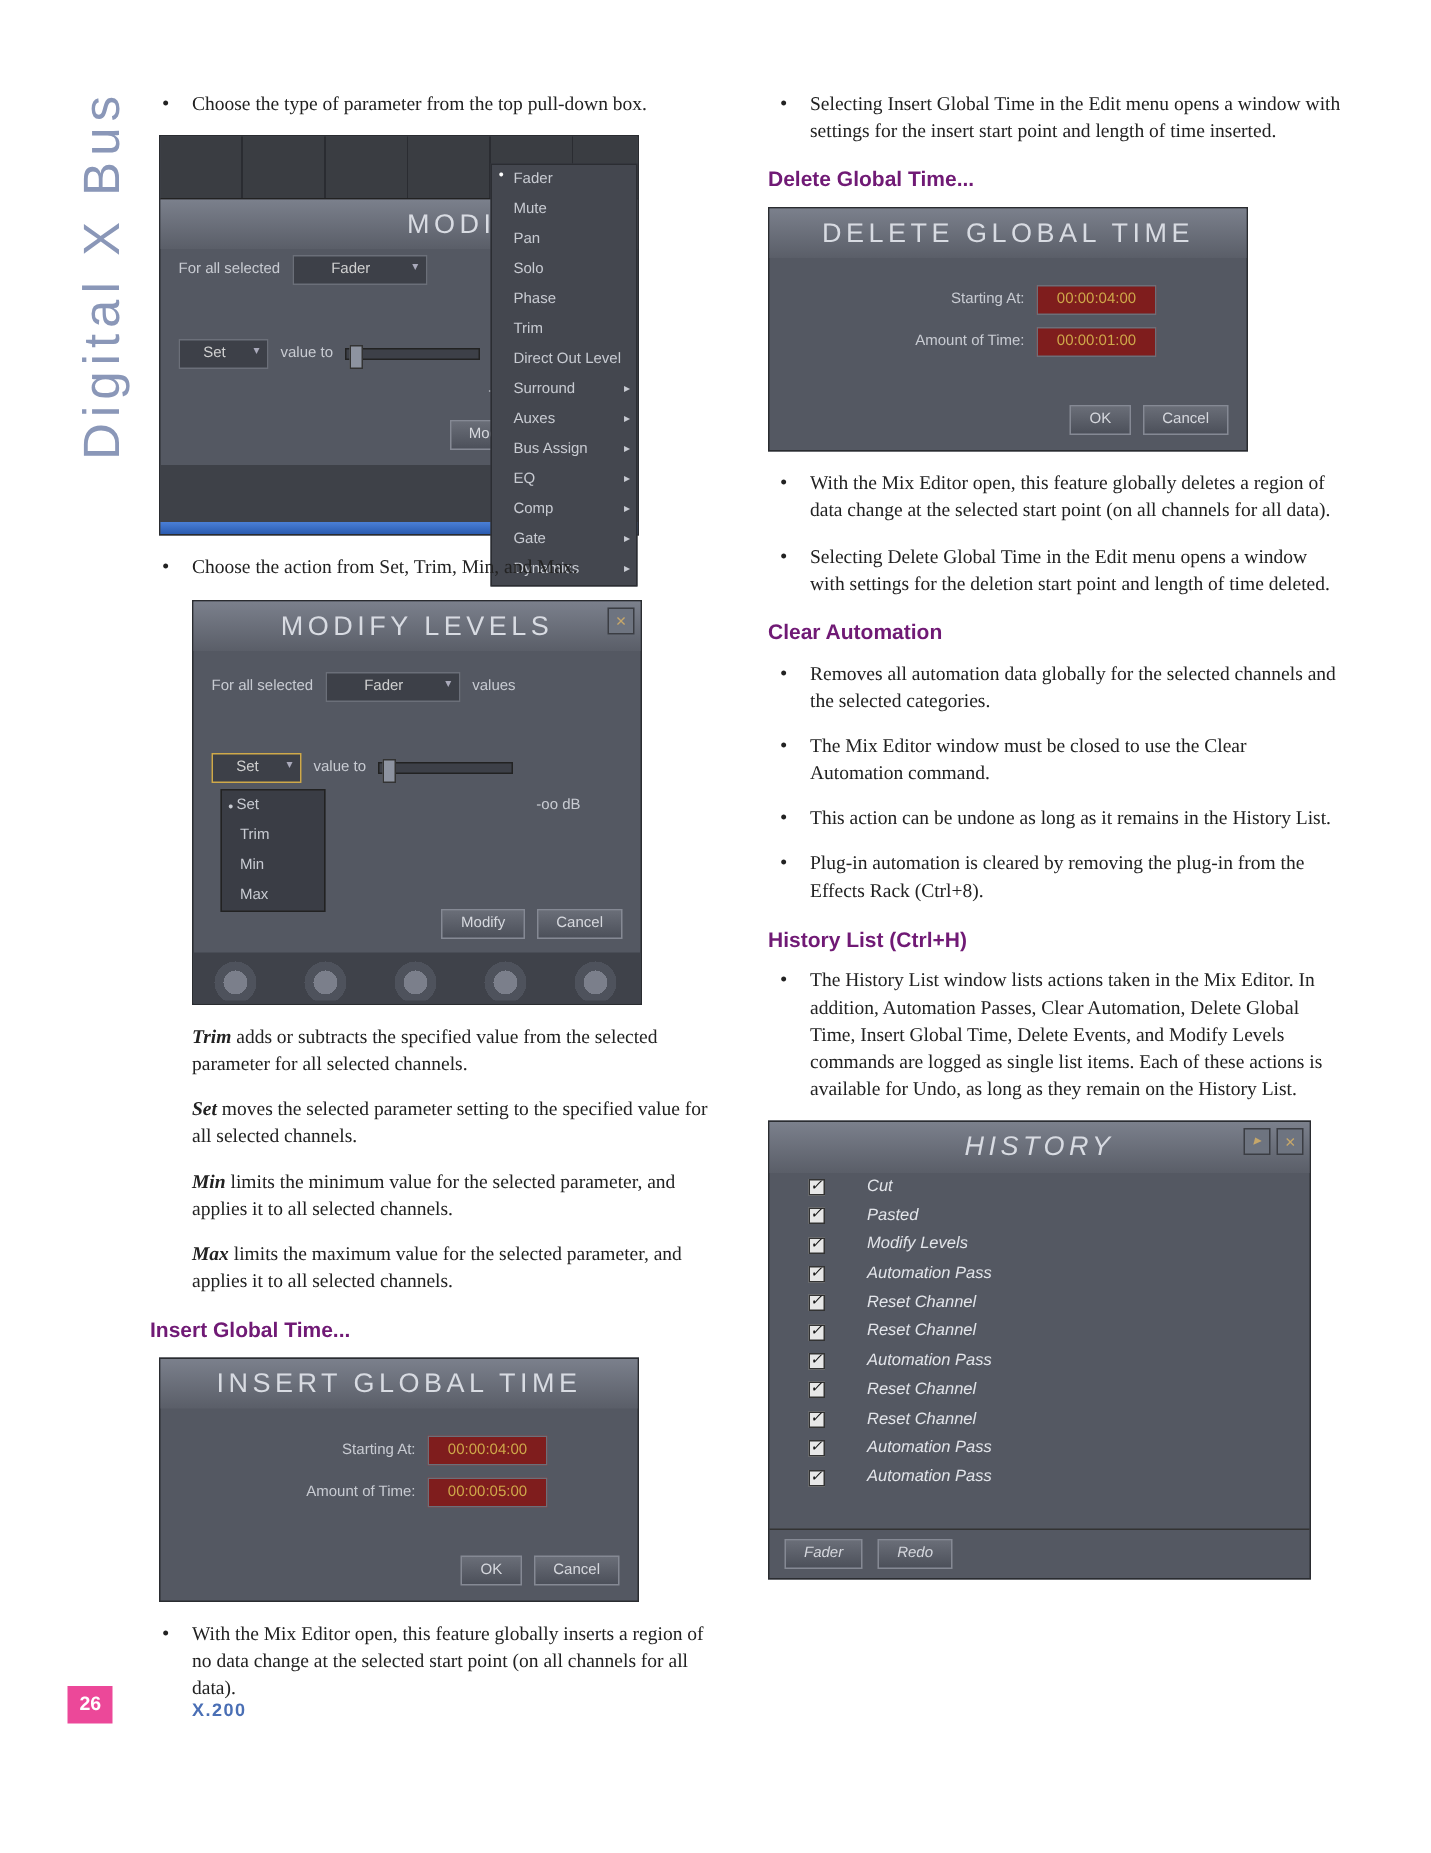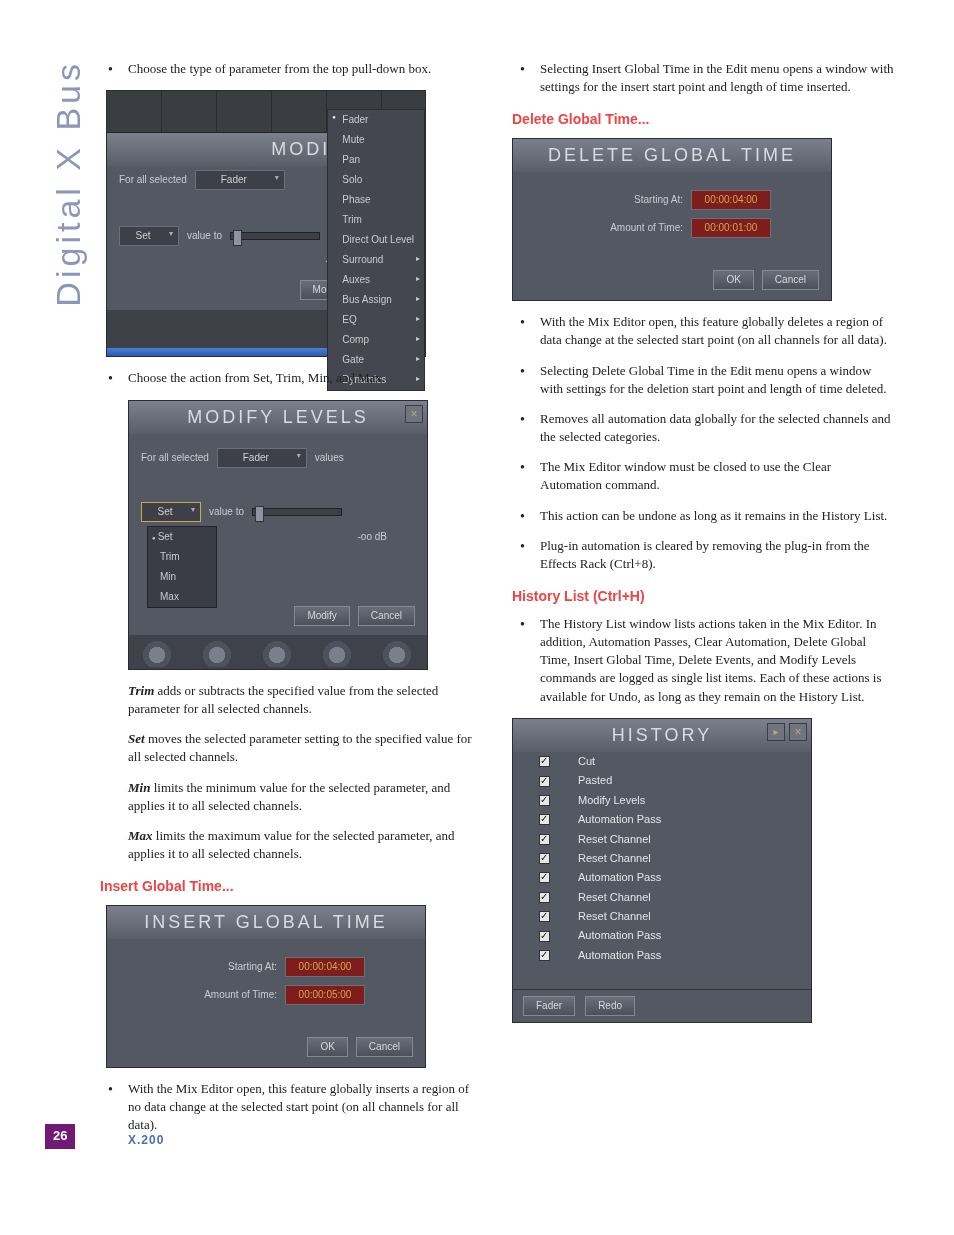--- a/index.html
+++ b/index.html
@@ -42,29 +42,29 @@
     position: absolute;
     left: 8px;
     top: 0;
     font-size: 14px;
   }
   .para { padding-left: 28px; margin-bottom: 12px; }
   .section-heading {
     font-family: 'Helvetica Neue', Arial, sans-serif;
     font-size: 14px;
     font-weight: 600;
-    color: #ef4444;
+    color: #701a75;
     margin: 14px 0 8px 0;
   }
   em { font-style: italic; font-weight: bold; }
   .page-number-box {
     position: absolute;
     left: 45px;
     bottom: 28px;
-    background: #701a75;
+    background: #ec4899;
     color: #fff;
     font-family: Arial, sans-serif;
     font-weight: bold;
     font-size: 13px;
     padding: 3px 8px;
   }
   .footer-label {
     position: absolute;
     left: 100px;
     bottom: 28px;
@@ -358,33 +358,34 @@
         <span class="ui-btn">OK</span>
         <span class="ui-btn">Cancel</span>
       </div>
     </div>
 
     <ul>
       <li>With the Mix Editor open, this feature globally deletes a region of data change at the selected start point (on all channels for all data).</li>
       <li>Selecting Delete Global Time in the Edit menu opens a window with settings for the deletion start point and length of time deleted.</li>
     </ul>
 
+    <h3 class="section-heading">Clear Automation</h3>
     <ul>
       <li>Removes all automation data globally for the selected channels and the selected categories.</li>
       <li>The Mix Editor window must be closed to use the Clear Automation command.</li>
       <li>This action can be undone as long as it remains in the History List.</li>
       <li>Plug-in automation is cleared by removing the plug-in from the Effects Rack (Ctrl+8).</li>
     </ul>
 
     <h3 class="section-heading">History List (Ctrl+H)</h3>
     <ul>
       <li>The History List window lists actions taken in the Mix Editor. In addition, Automation Passes, Clear Automation, Delete Global Time, Insert Global Time, Delete Events, and Modify Levels commands are logged as single list items. Each of these actions is available for Undo, as long as they remain on the History List.</li>
     </ul>
 
-    <div class="ui-panel history-panel" style="width:300px;">
+    <div class="ui-panel history-panel" style="width:362px;font-style:italic;">
       <div class="ui-title">HISTORY</div>
       <div class="ui-arrow">▸</div>
       <div class="ui-close">×</div>
       <div id="history-rows">
           <div class="history-row">
             <span class="chk"></span>
             <span class="desc">Cut</span>
           </div>
           <div class="history-row">
             <span class="chk"></span>

